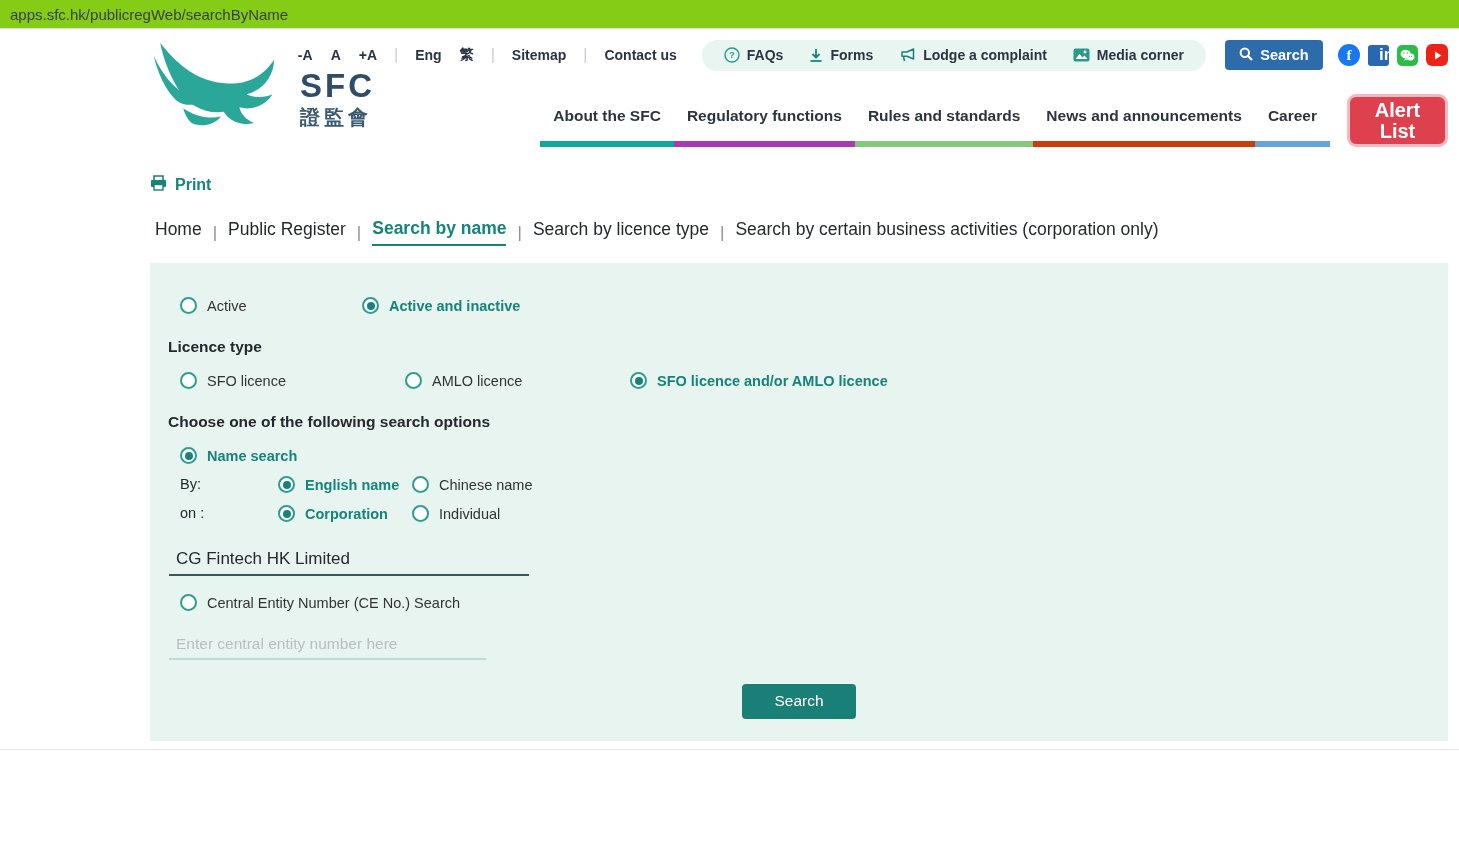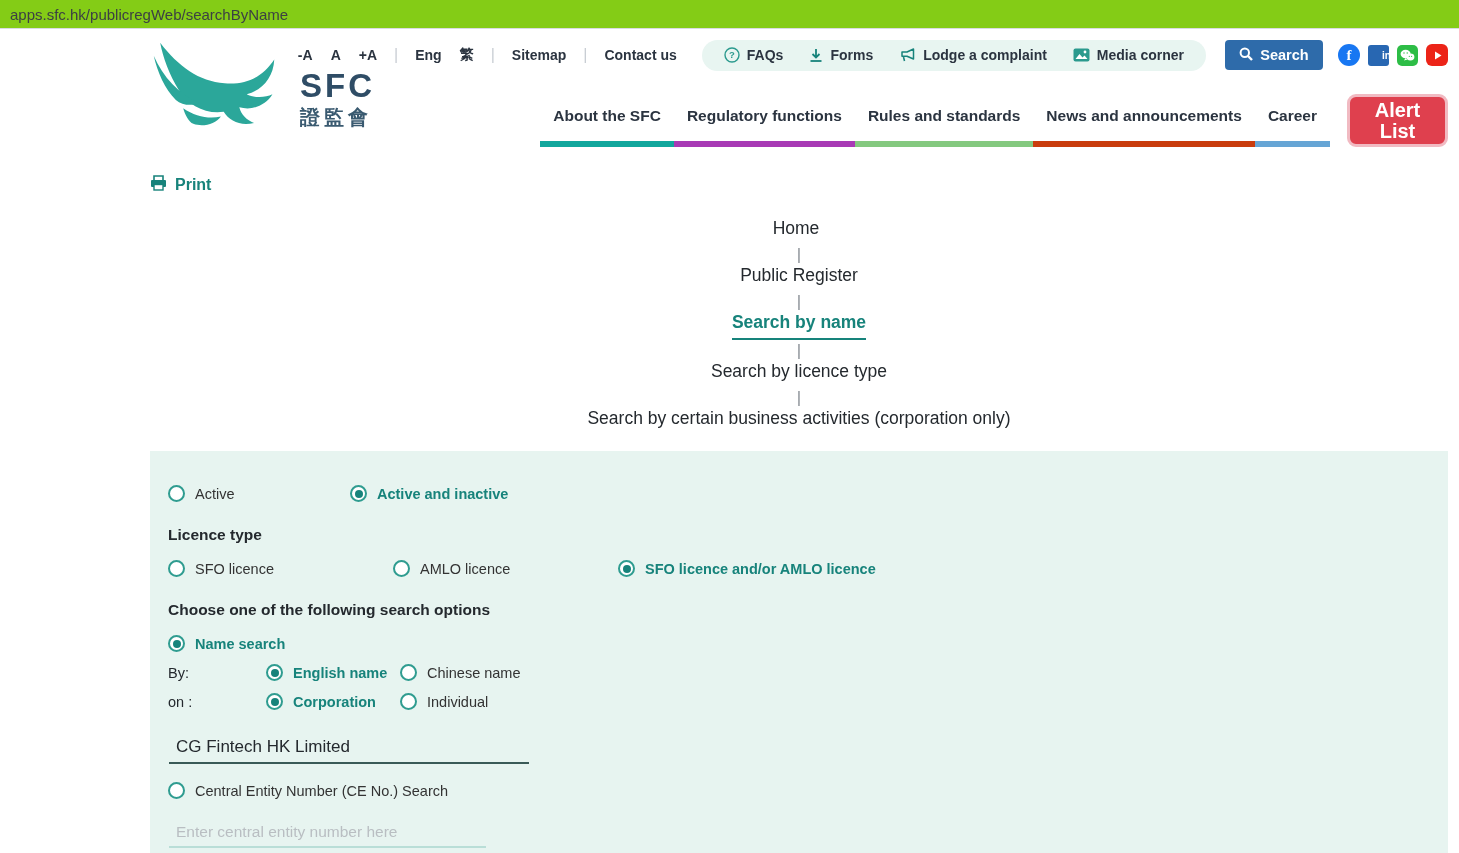--- a/index.html
+++ b/index.html
@@ -29,21 +29,21 @@
     gap:26px; padding:0 22px; margin-left:16px; }
   .quick-link { display:flex; align-items:center; gap:7px; font-size:14px; font-weight:700; color:#2b3440; cursor:pointer; white-space:nowrap; }
   .quick-link svg { display:block; }
   .top-search-btn { margin-left:19px; width:98px; height:30px; background:#2e6baa; border:none; border-radius:4px;
     color:#fff; font-size:14.5px; font-weight:700; display:flex; align-items:center; justify-content:center; gap:7px; cursor:pointer;
     font-family:"Liberation Sans", sans-serif; }
   .social-row { display:flex; align-items:center; gap:8px; margin-left:15px; }
   .soc { width:22px; height:22px; display:flex; align-items:center; justify-content:center; cursor:pointer;
     color:#fff; font-weight:700; }
   .soc-fb { background:#1877f2; border-radius:50%; font-size:15px; font-family:"Liberation Serif", serif; }
-  .soc-li { background:#2867b2; border-radius:3px; font-size:10px; width:21px; height:21px;padding-left:16px; }
+  .soc-li { background:#2867b2; border-radius:3px; font-size:17px; width:21px; height:21px;padding-left:16px; }
   .soc-wc { background:#2dbd46; border-radius:5px; width:21px; height:21px; }
   .soc-yt { background:#ec2418; border-radius:6px; }
 
   .nav-row { display:flex; justify-content:flex-end; align-items:flex-end; margin-top:24px; }
   .main-nav { display:flex; }
   .nav-item { font-size:15.5px; font-weight:700; color:#2b3440; padding:0 13px 16px; border-bottom:6px solid transparent;
     cursor:pointer; white-space:nowrap; }
   .main-nav .nav-item:nth-child(1){ border-color:#12a79d; }
   .main-nav .nav-item:nth-child(2){ border-color:#a83ab5; }
   .main-nav .nav-item:nth-child(3){ border-color:#84c97f; }
@@ -53,30 +53,30 @@
   .alert-btn { margin-left:17px; width:101px; height:53px; background:#df404e; border:3px solid #f1bac2;
     border-radius:9px; color:#fff; font-weight:800; font-size:20px; line-height:1.05; display:flex;
     align-items:center; justify-content:center; text-align:center; cursor:pointer; padding:0 14px;
     font-family:"Liberation Sans", sans-serif; }
 
   
   .page-title { margin-top:47px; color:#1a7e76; font-size:29px; font-weight:500; }
   .print-row { margin-top:28px; display:flex; align-items:center; gap:8px; color:#17837b;
     font-weight:700; font-size:16px; cursor:pointer; width:max-content; }
 
-  .tabs { margin-top:23px; display:flex; align-items:center; font-size:17.5px;flex-direction:column; }
+  .tabs { margin-top:23px; display:flex; align-items:center; font-size:17.5px; }
   .tab { color:#24292e; margin:0 11px; padding-bottom:5px; cursor:pointer; white-space:nowrap; }
   .tab:first-child { margin-left:5px; }
   .tab.active { color:#17837b; font-weight:700; border-bottom:2px solid #17837b; }
   .t-sep::before { content:"|"; color:#8a9096; font-size:17px; }
 
   
   .panel { margin-top:17px; background:#e7f4f0; padding:18px 18px 22px; }
   .sec-label { font-weight:700; font-size:15.5px; color:#24292e; }
-  .row { display:flex; align-items:flex-end; }
+  .row { display:flex; align-items:flex-start;margin-left:12px; }
   .radio { display:flex; align-items:center; gap:10px; font-size:14.5px; color:#333; cursor:pointer; }
   .rdot { width:17px; height:17px; border:2px solid #2f9c90; border-radius:50%; background:#fff;
     position:relative; flex:none; }
   .radio.sel .rdot::after { content:""; position:absolute; left:2.5px; top:2.5px; right:2.5px; bottom:2.5px;
     background:#17837b; border-radius:50%; }
   .radio.sel { color:#17837b; font-weight:700; }
   .w180 { width:182px; } .w225 { width:225px; } .w134 { width:134px; }
   .inline-label { width:98px; font-weight:400; font-size:14.5px; color:#24292e; }
 
   .name-input { display:block; margin-top:24px; margin-left:1px; width:360px; border:none;

